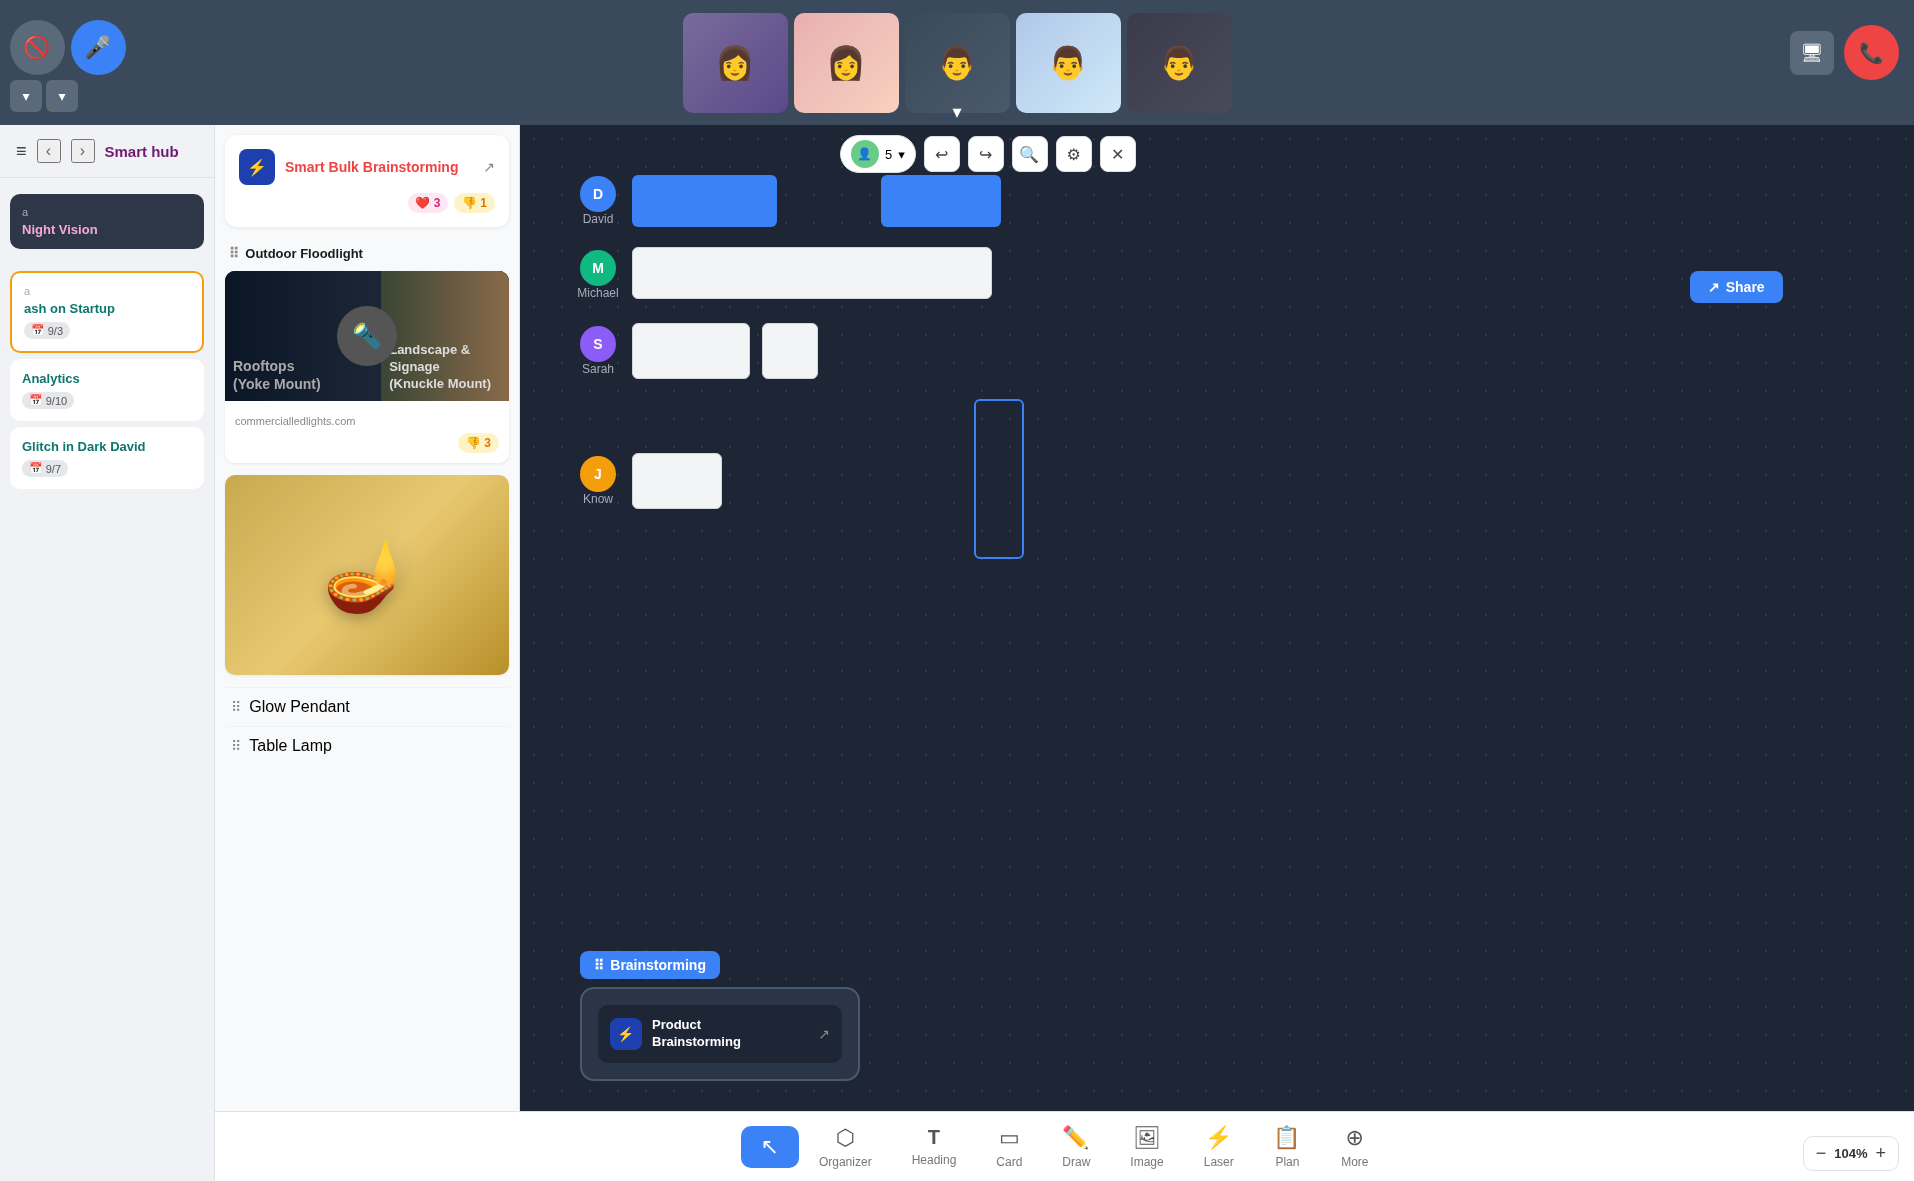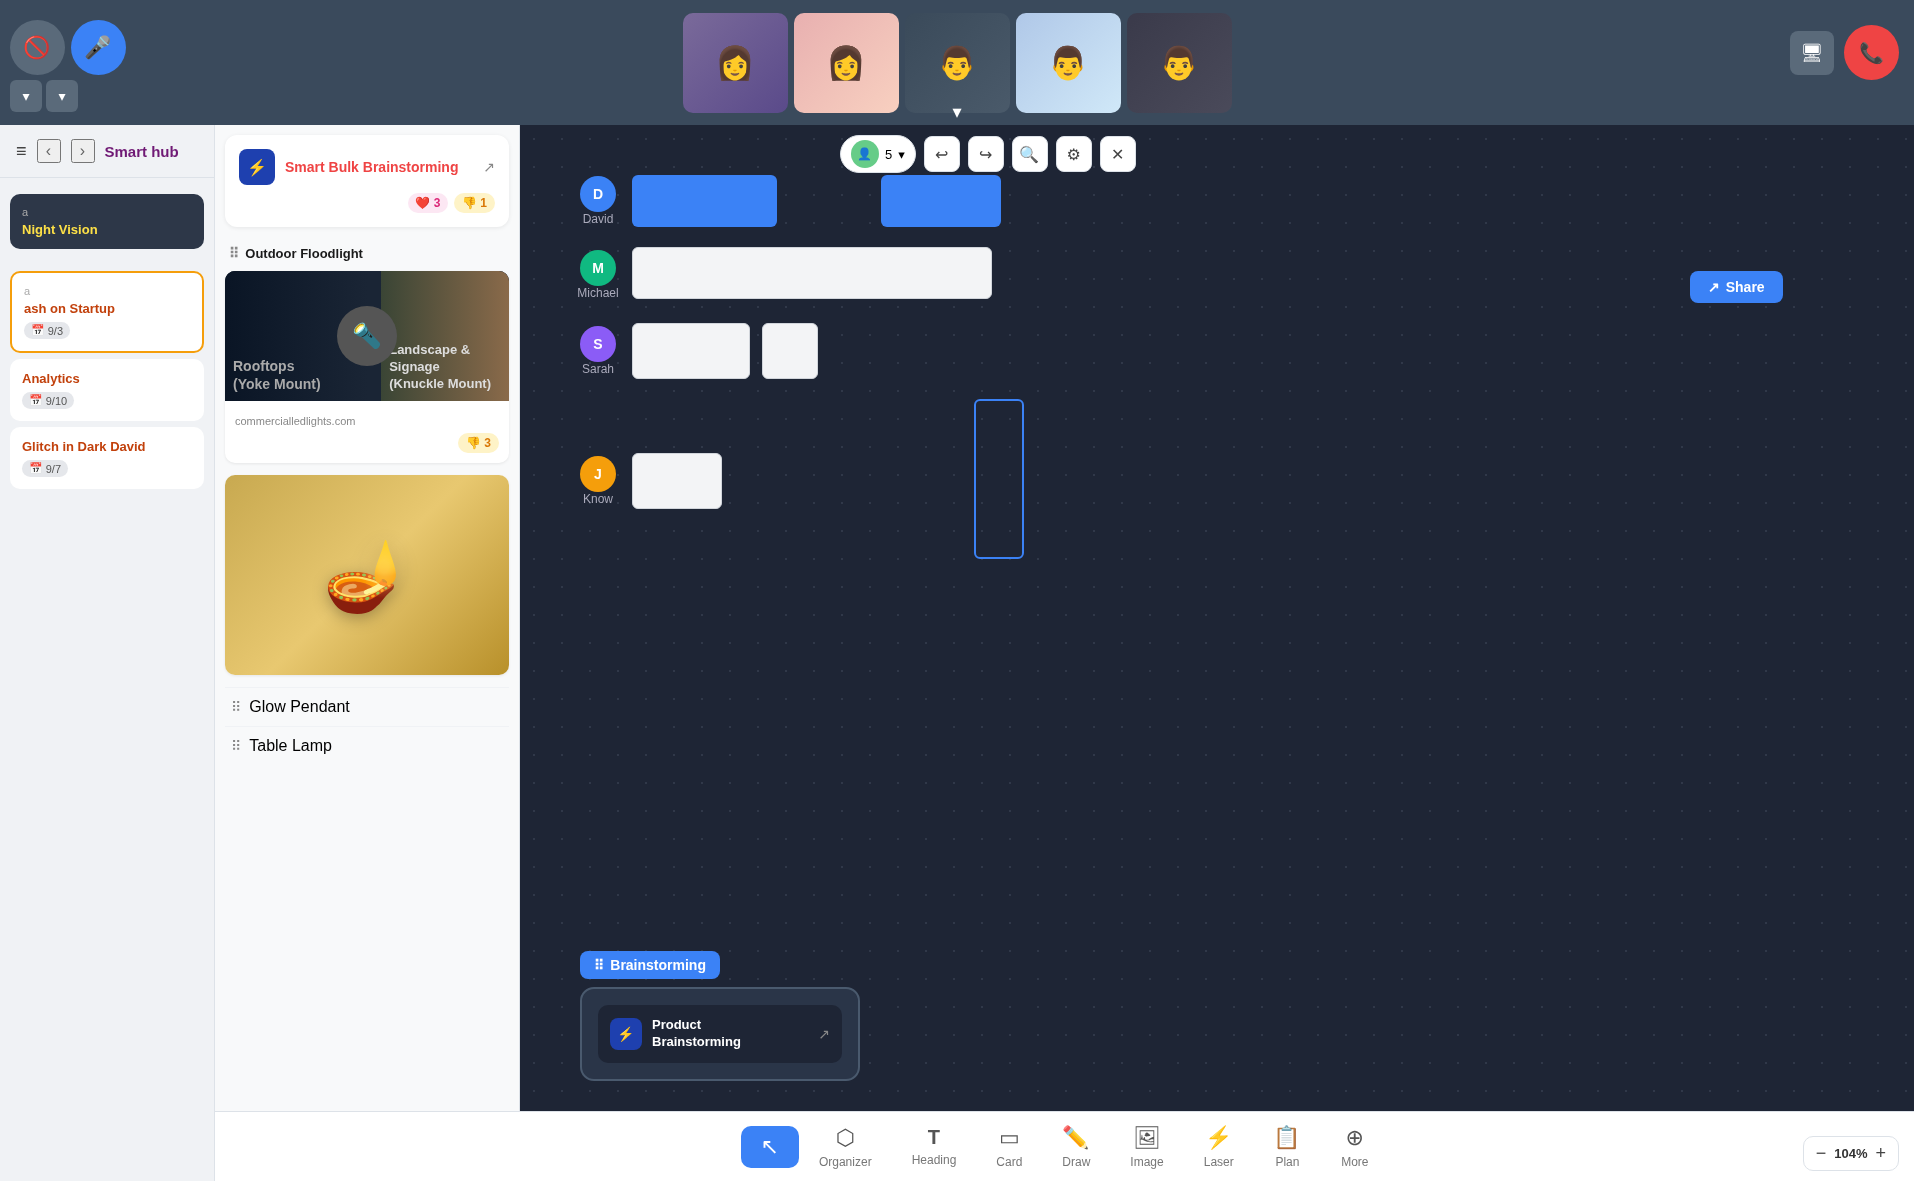--- a/index.html
+++ b/index.html
@@ -86,22 +86,22 @@
     .user-avatar { width: 28px; height: 28px; border-radius: 50%; background: #6c8; display: flex; align-items: center; justify-content: center; font-size: 12px; color: white; }
     .tool-btn { width: 36px; height: 36px; border: 1px solid #dde2e8; border-radius: 8px; background: white; cursor: pointer; display: flex; align-items: center; justify-content: center; font-size: 16px; color: #444; }
 
     .sidebar-items { flex: 1; overflow-y: auto; padding: 10px 0; }
     .sidebar-card {
       margin: 6px 10px; padding: 12px; border-radius: 10px;
       background: white; cursor: pointer;
     }
     .sidebar-card.highlighted { border: 2px solid #f59e0b; }
     .sidebar-card.dark { background: #2d3748; color: white; }
-    .sidebar-card-title { font-size: 13px; font-weight: 600; color: #c2410c; }
-    .sidebar-card.dark .sidebar-card-title { color: #fde047; }
+    .sidebar-card-title { font-size: 13px; font-weight: 600; color: #0f766e; }
+    .sidebar-card.dark .sidebar-card-title { color: #f9a8d4; }
     .sidebar-badge { display: inline-flex; align-items: center; gap: 3px; background: #e5e7eb; border-radius: 10px; padding: 2px 7px; font-size: 11px; color: #555; margin-top: 6px; }
 
     
     .panel {
       width: 305px; background: #f8f9fa; border-right: 1px solid #dde2e8;
       overflow-y: auto; padding: 10px;
     }
     .panel-tool-card {
       background: white; border-radius: 12px; padding: 14px; margin-bottom: 12px;
       box-shadow: 0 1px 4px rgba(0,0,0,0.08);

